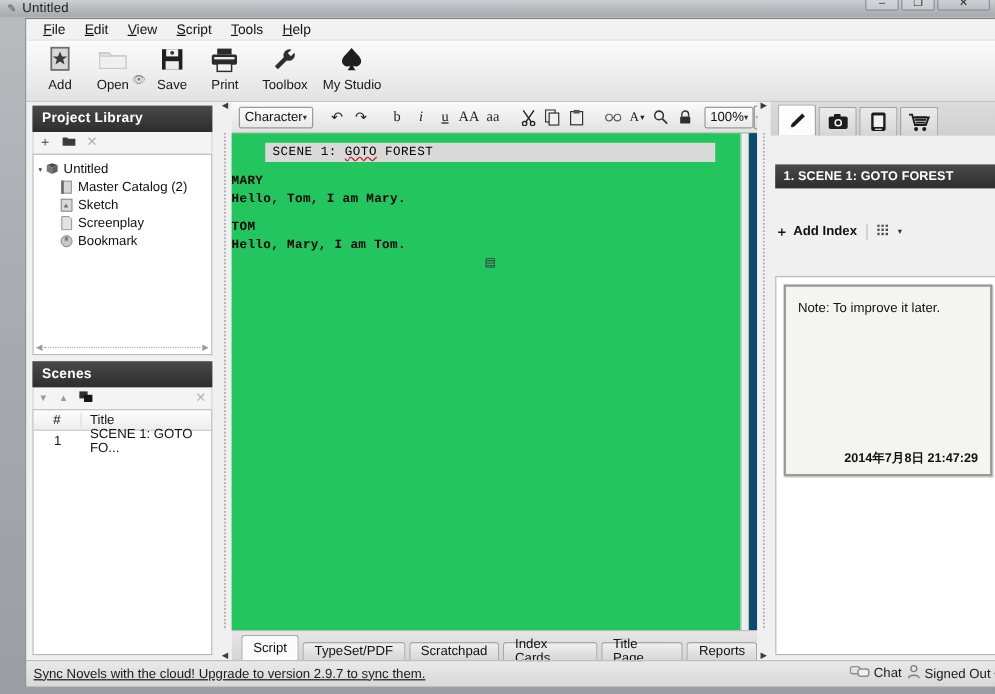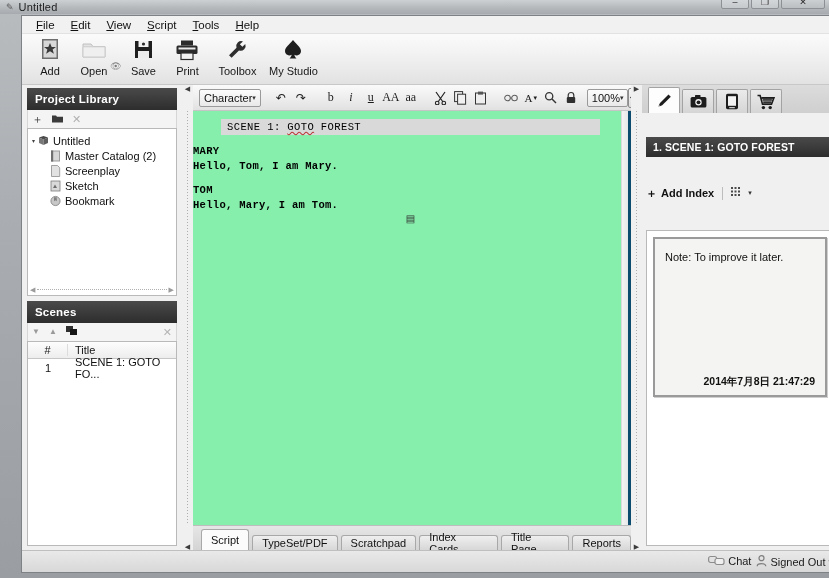--- a/index.html
+++ b/index.html
@@ -168,22 +168,22 @@
   .ftb.serif { font-family: "Liberation Serif", serif; }
   .panel-toggle {
     margin-left: auto; width: 22px; height: 20px;
     border: 1px solid #8e8e8e; border-radius: 2px;
     background: linear-gradient(180deg,#f6f6f6,#dedede);
     display: flex; align-items: center; justify-content: center;
     font-size: 9px; color: #222;
   }
 
   .script-area {
-    flex: 1; background: #86efac; position: relative; overflow: hidden;
-    border-right: 3px solid #0c4a6e; min-height: 0;
+    flex: 1; background: #22c55e; position: relative; overflow: hidden;
+    border-right: 7px solid #0c4a6e; min-height: 0;
   }
   .script-page { padding: 8px 0 0 0; }
   .scene-head {
     margin: 0 28px 0 28px; background: #d9d9d9;
     font-family: "Liberation Mono", monospace; font-size: 10.5px;
     color: #000; padding: 2px 6px; letter-spacing: .4px;
   }
   .squig { text-decoration: underline wavy #b33; text-decoration-skip-ink: none; }
   .scr-line {
     font-family: "Liberation Mono", monospace; font-size: 10.5px;
@@ -399,33 +399,33 @@
                   <rect x="1" y="0.5" width="9" height="11" fill="#9b9b9b"></rect>
                   <rect x="2" y="1.5" width="7" height="9" fill="#d7d7d7"></rect>
                   <rect x="1" y="0.5" width="2.2" height="11" fill="#6f6f6f"></rect>
                 </svg>
             </span>
             <span>Master Catalog (2)</span>
           </div>
           <div class="tree-row child">
             <span class="node-ico">
               <svg width="11" height="12" viewBox="0 0 11 12">
-                  <path d="M1.5 0.5h6l2.2 2.2v8.8h-8.2z" fill="#e2e2e2" stroke="#8d8d8d" stroke-width=".8"></path>
-                </svg>
-            </span>
-            <span>Screenplay</span>
-          </div>
-          <div class="tree-row child">
-            <span class="node-ico">
-              <svg width="11" height="12" viewBox="0 0 11 12">
                   <rect x="1" y="1" width="9" height="10" fill="#d9d9d9" stroke="#7c7c7c" stroke-width=".8"></rect>
                   <path d="M3 8 L5 4.5 L7 8z" fill="#6e6e6e"></path>
                 </svg>
             </span>
             <span>Sketch</span>
+          </div>
+          <div class="tree-row child">
+            <span class="node-ico">
+              <svg width="11" height="12" viewBox="0 0 11 12">
+                  <path d="M1.5 0.5h6l2.2 2.2v8.8h-8.2z" fill="#e2e2e2" stroke="#8d8d8d" stroke-width=".8"></path>
+                </svg>
+            </span>
+            <span>Screenplay</span>
           </div>
           <div class="tree-row child">
             <span class="node-ico">
               <svg width="11" height="12" viewBox="0 0 11 12">
                   <circle cx="5.5" cy="6" r="4.6" fill="#c7c7c7" stroke="#7c7c7c" stroke-width=".8"></circle>
                   <path d="M4 2.2v4l1.4-1 1.4 1v-4z" fill="#808080"></path>
                 </svg>
             </span>
             <span>Bookmark</span>
           </div>
@@ -635,20 +635,21 @@
         <div class="notes-area">
           <div class="note-card">
             <div class="note-text">Note: To improve it later.</div>
             <div class="note-date">2014年7月8日 21:47:29</div>
           </div>
         </div>
       </div>
     </div>
 
     <div class="statusbar">
+      <span class="sync-link">Sync Novels with the cloud! Upgrade to version 2.9.7 to sync them.</span>
       <div class="status-right">
         <span class="st-item">
           <span class="ico-gray">
             <svg width="17" height="11" viewBox="0 0 17 11">
                 <rect x="0.6" y="1.5" width="8" height="6" rx="2" fill="none" stroke="#8d8d8d" stroke-width="1.2"></rect>
                 <rect x="7" y="3.5" width="9" height="6" rx="2" fill="#f0f0f0" stroke="#8d8d8d" stroke-width="1.2"></rect>
               </svg>
           </span>
           <span>Chat</span>
         </span>

